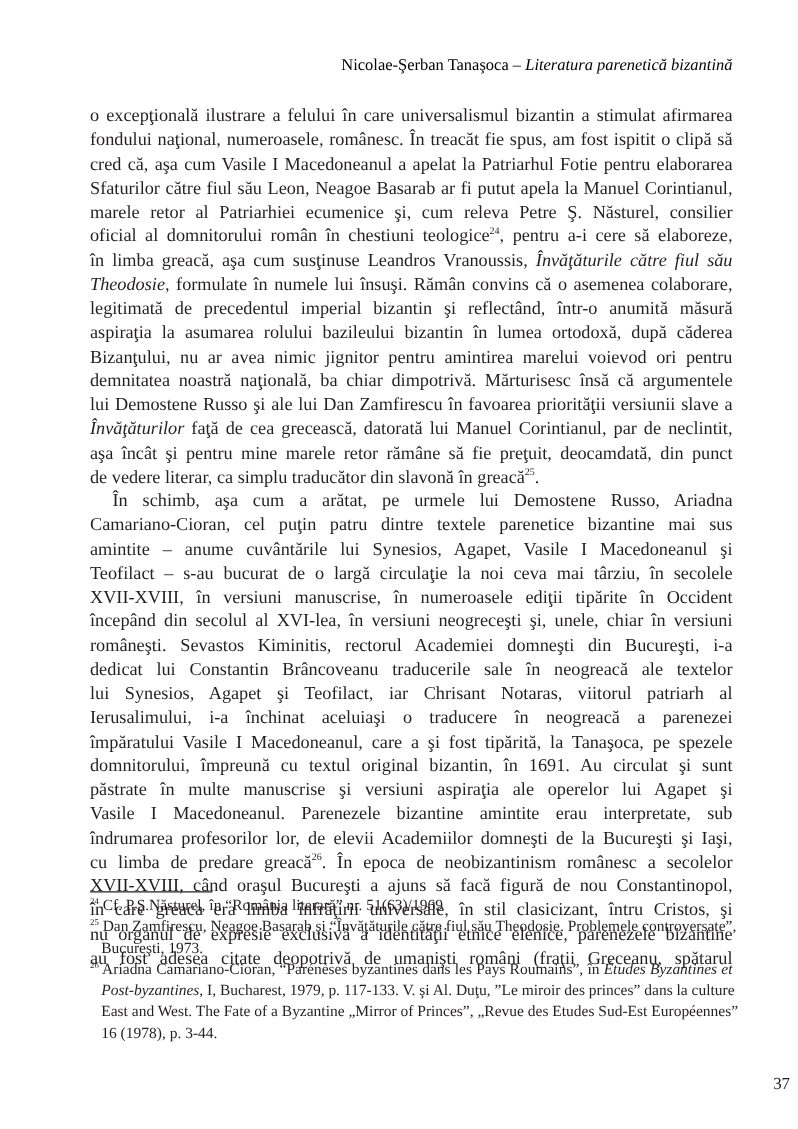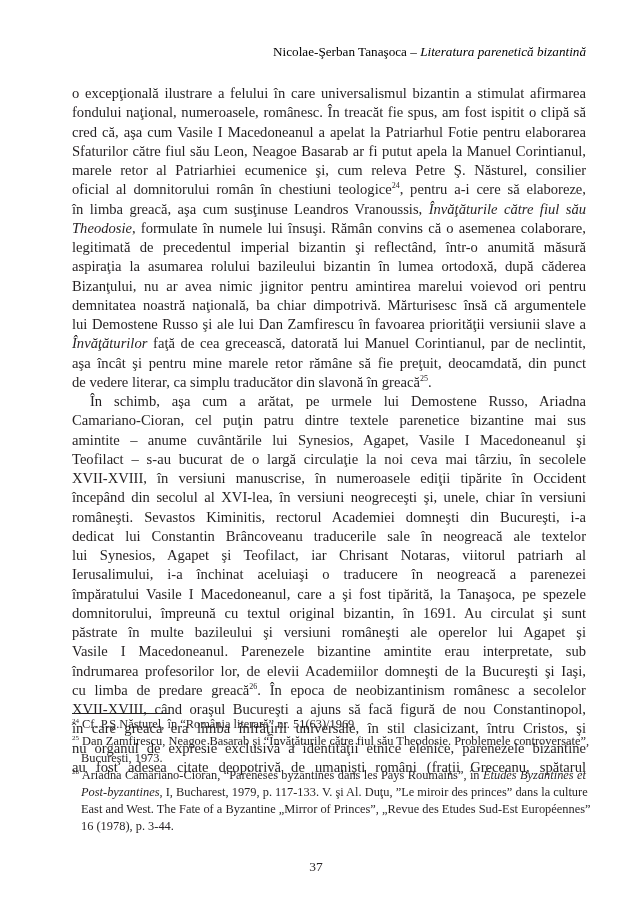--- a/index.html
+++ b/index.html
@@ -13,21 +13,21 @@
   .line.last { text-align-last:left; }
   .line.indent { padding-left:18px; }
   sup { font-size:8px; line-height:0; vertical-align:6px; }
   i { font-style:italic; }
   .fn-rule { position:absolute; left:72px; top:713px; width:98px; height:1px; background:#231f20; }
   .footnotes { position:absolute; left:72px; top:716px; width:514px; font-size:12.4px; }
   .fn-line { height:17px; line-height:17px; white-space:nowrap; text-align:justify; text-align-last:justify; }
   .fn-line.last { text-align-last:left; }
   .fn-line.cont { padding-left:9px; }
   .fn-line sup { font-size:7px; vertical-align:5px; }
-  .page-number { position:absolute; left:0; width:632px; top:859px; text-align:center; font-size:13.5px; }
+  .page-number { position:absolute; left:0; width:632px; top:859px; text-align:right; font-size:13.5px; }
 </style>
 </head>
 <body>
 
 <div class="running-head"><span>Nicolae-Şerban Tanaşoca</span><span> – </span><i>Literatura parenetică bizantină</i></div>
 
 <div class="body-text">
   <div class="line">o excepţională ilustrare a felului în care universalismul bizantin a stimulat afirmarea</div>
   <div class="line">fondului naţional, numeroasele, românesc. În treacăt fie spus, am fost ispitit o clipă să</div>
   <div class="line">cred că, aşa cum Vasile I Macedoneanul a apelat la Patriarhul Fotie pentru elaborarea</div>
@@ -49,21 +49,21 @@
   <div class="line">amintite – anume cuvântările lui Synesios, Agapet, Vasile I Macedoneanul şi</div>
   <div class="line">Teofilact – s-au bucurat de o largă circulaţie la noi ceva mai târziu, în secolele</div>
   <div class="line">XVII-XVIII, în versiuni manuscrise, în numeroasele ediţii tipărite în Occident</div>
   <div class="line">începând din secolul al XVI-lea, în versiuni neogreceşti şi, unele, chiar în versiuni</div>
   <div class="line">româneşti. Sevastos Kiminitis, rectorul Academiei domneşti din Bucureşti, i-a</div>
   <div class="line">dedicat lui Constantin Brâncoveanu traducerile sale în neogreacă ale textelor</div>
   <div class="line">lui Synesios, Agapet şi Teofilact, iar Chrisant Notaras, viitorul patriarh al</div>
   <div class="line">Ierusalimului, i-a închinat aceluiaşi o traducere în neogreacă a parenezei</div>
   <div class="line">împăratului Vasile I Macedoneanul, care a şi fost tipărită, la Tanaşoca, pe spezele</div>
   <div class="line">domnitorului, împreună cu textul original bizantin, în 1691. Au circulat şi sunt</div>
-  <div class="line">păstrate în multe bazileului şi versiuni româneşti ale operelor lui Agapet şi</div>
+  <div class="line">păstrate în multe manuscrise şi versiuni aspiraţia ale operelor lui Agapet şi</div>
   <div class="line">Vasile I Macedoneanul. Parenezele bizantine amintite erau interpretate, sub</div>
   <div class="line">îndrumarea profesorilor lor, de elevii Academiilor domneşti de la Bucureşti şi Iaşi,</div>
   <div class="line"><span>cu limba de predare greacă</span><sup>26</sup><span>. În epoca de neobizantinism românesc a secolelor</span></div>
   <div class="line">XVII-XVIII, când oraşul Bucureşti a ajuns să facă figură de nou Constantinopol,</div>
   <div class="line">în care greaca era limba înfrăţirii universale, în stil clasicizant, întru Cristos, şi</div>
   <div class="line">nu organul de expresie exclusivă a identităţii etnice elenice, parenezele bizantine</div>
   <div class="line">au fost adesea citate deopotrivă de umanişti români (fraţii Greceanu, spătarul</div>
 </div>
 
 <div class="fn-rule"></div>

